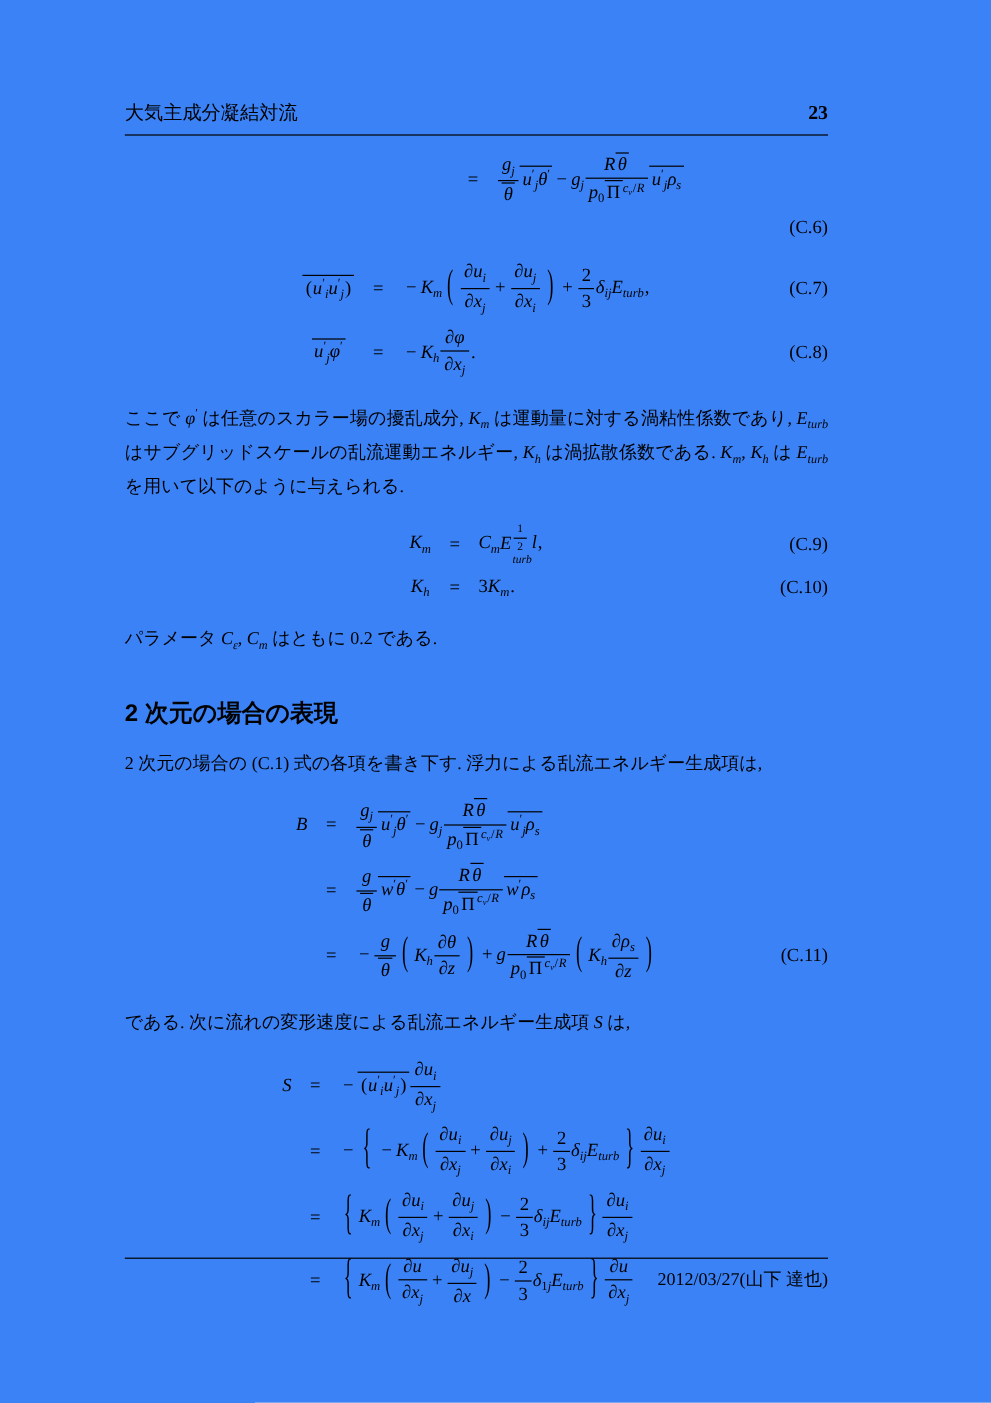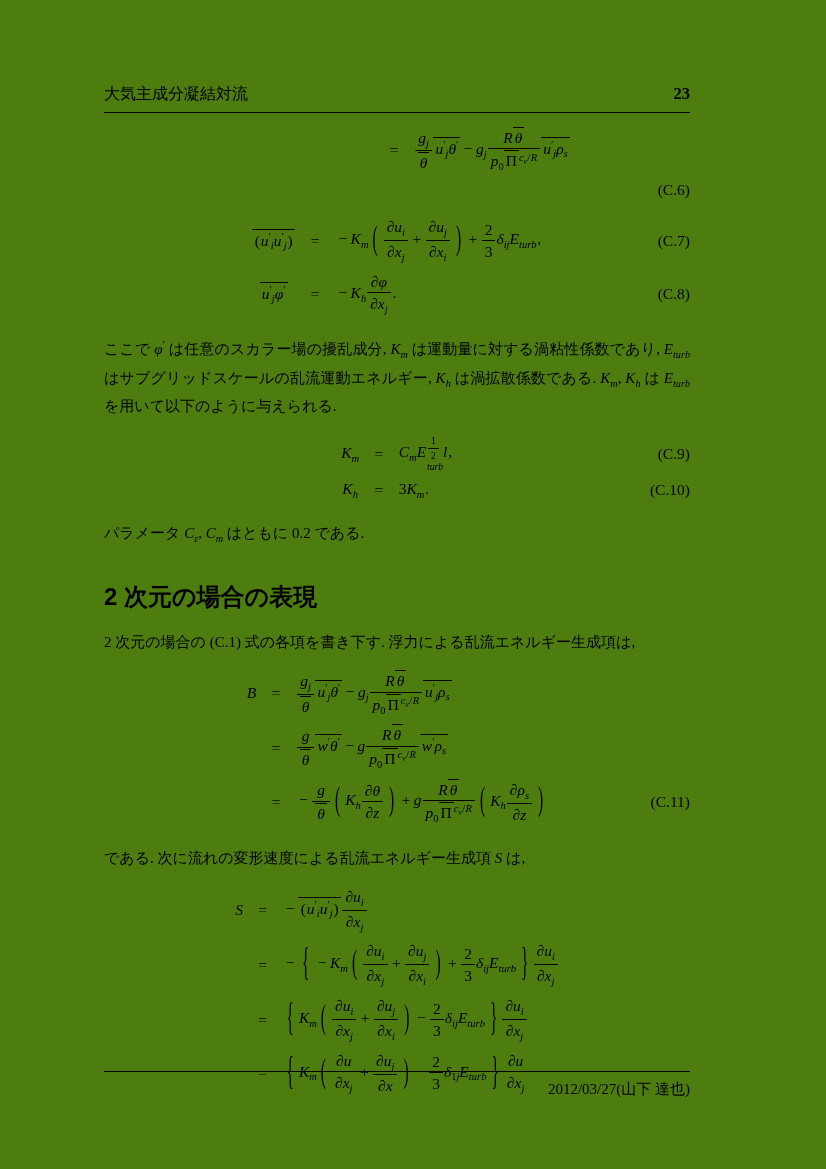--- a/index.html
+++ b/index.html
@@ -1,27 +1,27 @@
 <!DOCTYPE html>
 <html><head>
 <meta charset="utf-8">
 <style>
   html,body{margin:0;padding:0;background:#e8e8e8;}
-  .page{width:826px;height:1169px;background:#4d7c0f;position:relative;overflow:hidden;
+  .page{width:826px;height:1169px;background:#3b82f6;position:relative;overflow:hidden;
         font-family:"Liberation Serif","DejaVu Serif",serif;color:#000;margin:0 auto;}
   .inner{position:absolute;left:104px;right:136px;top:84px;}
   .hdr{display:flex;justify-content:space-between;align-items:baseline;
        border-bottom:1.5px solid #000;padding-bottom:7px;font-size:16px;}
   .hdr-r{display:flex;align-items:baseline;}
   .hdr-r .sep{display:inline-block;width:30px;}
   .pageno{font-weight:bold;font-size:16.5px;}
   .para{font-size:15px;line-height:1.85;text-align:justify;margin:16px 0 0;}
-  h2.sec{font-size:24px;font-weight:bold;margin:32px 0 12px;
+  h2.sec{font-size:20px;font-weight:bold;margin:32px 0 12px;
          font-family:"Liberation Sans","DejaVu Sans",sans-serif;}
-  .ftr{position:absolute;left:104px;right:136px;top:1071px;border-top:1.5px solid #000;
+  .ftr{position:absolute;left:104px;right:136px;top:1048px;border-top:1.5px solid #000;
        padding-top:8px;text-align:right;font-size:15px;}
   
   .eqblock{display:grid;grid-template-columns:minmax(0,1fr) auto auto auto minmax(0,1fr);
            align-items:center;margin:10px 0 0;}
   .eqblock>div{padding:4px 0;}
   .eqblock .lhs{text-align:center;}
   .eqblock .rel{padding:4px 12px;}
   .eqblock .rhs{text-align:left;}
   .eqblock .sR{text-align:right;white-space:nowrap;}
   .eqa .lhs{min-width:150px;}

